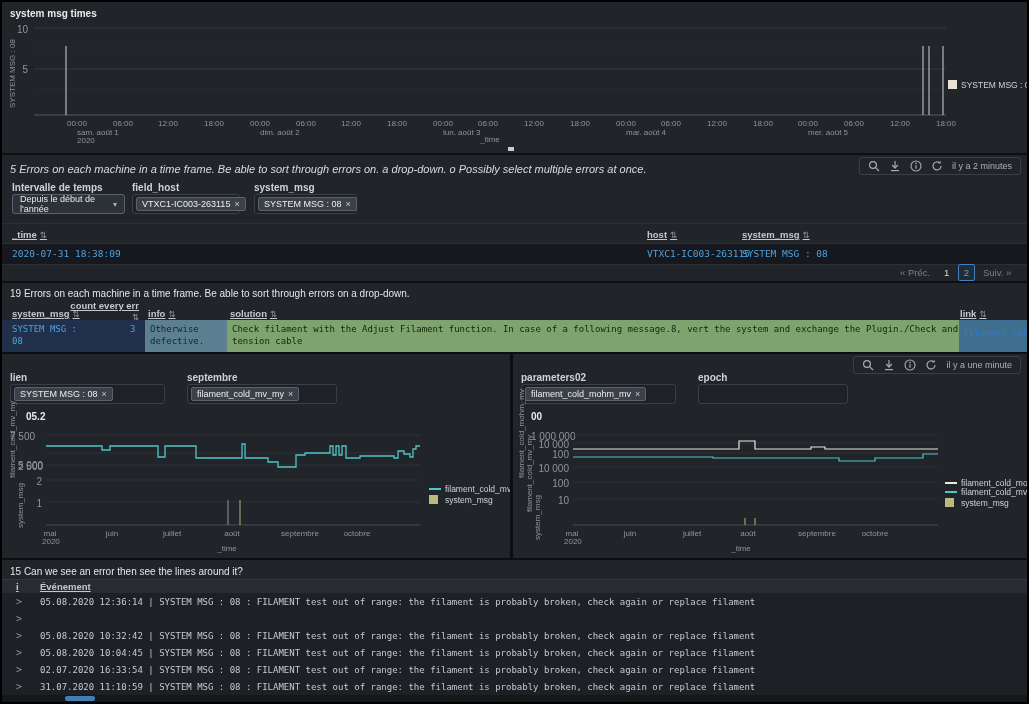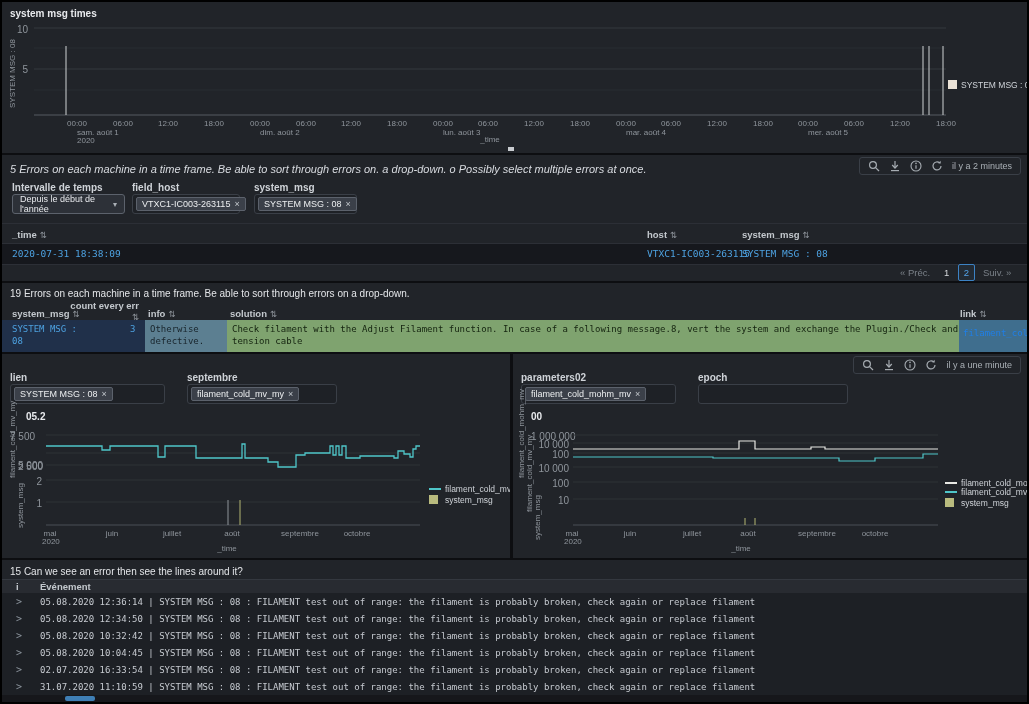--- a/index.html
+++ b/index.html
@@ -17,21 +17,21 @@
   .heading-italic{font-style:italic;font-size:11px;color:#d8dbe0;}
   .heading-bold{font-size:10px;font-weight:normal;color:#e3e5e8;}
   .form-label{font-size:10px;font-weight:bold;color:#cfd3d8;}
   .inputbox{position:absolute;height:20px;background:#1e2126;border:1px solid #3a3f47;border-radius:3px;display:flex;align-items:center;padding:0 3px;box-sizing:border-box;}
   .tag{display:inline-flex;align-items:center;gap:4px;background:#3b4049;border:1px solid #5c626c;border-radius:2px;padding:1px 5px;font-size:9px;color:#eceef0;white-space:nowrap;}
   .tag .x{color:#c3c8cd;font-size:9px;cursor:pointer;}
   .dropdown{position:absolute;height:20px;background:#2d3138;border:1px solid #5c626c;border-radius:3px;display:flex;align-items:center;justify-content:space-between;padding:0 7px;box-sizing:border-box;font-size:9.5px;color:#e8eaed;}
   .dropdown .caret{color:#aab0b6;font-size:8px;margin-left:6px;}
   .toolbar{position:absolute;display:flex;align-items:center;gap:9px;border:1px solid #3a3f47;border-radius:3px;padding:2px 8px;color:#aab0b6;font-size:9px;}
   .toolbar svg{display:block;}
-  .th{font-size:9.5px;font-weight:bold;color:#c3c8cd;white-space:nowrap;}
+  .th{font-size:9.5px;font-weight:bold;color:#c3c8cd;white-space:nowrap;text-decoration:underline;}
   .sort{color:#8f959c;font-weight:normal;font-size:8.5px;margin-left:3px;}
   .bluev{color:#4da1e0;font-size:9.5px;white-space:nowrap;}
   .legend-label{font-size:8.5px;color:#cfd3d8;white-space:nowrap;}
   .evt-row{position:absolute;left:0;width:1025px;height:17px;border-bottom:1px solid #2c2f36;background:#1d2025;}
   .evt-chevron{position:absolute;left:14px;top:3px;font-size:10px;color:#8b939c;cursor:pointer;}
   .evt-text{position:absolute;left:38px;top:4px;font-size:9px;color:#c6cad0;white-space:nowrap;}
   .pagebtn{font-size:9.5px;color:#7a8088;}
   .page-active{display:inline-flex;align-items:center;justify-content:center;width:15px;height:15px;border:1px solid #3c82c4;border-radius:2px;color:#54a3e8;font-size:9.5px;background:rgba(60,130,196,0.08);}
 </style>
 </head>
@@ -309,21 +309,20 @@
       <span class="th abs" style="left:14px;top:1px">i</span>
       <span class="th abs" style="left:38px;top:1px">Événement</span>
     </div>
 
     <div class="evt-row" style="top:33px">
       <span class="evt-chevron mono">&gt;</span>
       <span class="evt-text mono">05.08.2020 12:36:14  | SYSTEM MSG : 08 : FILAMENT test out of range: the filament is probably broken, check again or replace filament</span>
     </div>
     <div class="evt-row" style="top:50px">
       <span class="evt-chevron mono">&gt;</span>
-      <span class="evt-text mono">05.08.2020 12:34:50  | SYSTEM MSG : 08 : FILAMENT test out of range: the filament is probably broken, check again or replace filament</span>
     </div>
     <div class="evt-row" style="top:67px">
       <span class="evt-chevron mono">&gt;</span>
       <span class="evt-text mono">05.08.2020 10:32:42  | SYSTEM MSG : 08 : FILAMENT test out of range: the filament is probably broken, check again or replace filament</span>
     </div>
     <div class="evt-row" style="top:84px">
       <span class="evt-chevron mono">&gt;</span>
       <span class="evt-text mono">05.08.2020 10:04:45  | SYSTEM MSG : 08 : FILAMENT test out of range: the filament is probably broken, check again or replace filament</span>
     </div>
     <div class="evt-row" style="top:101px">

